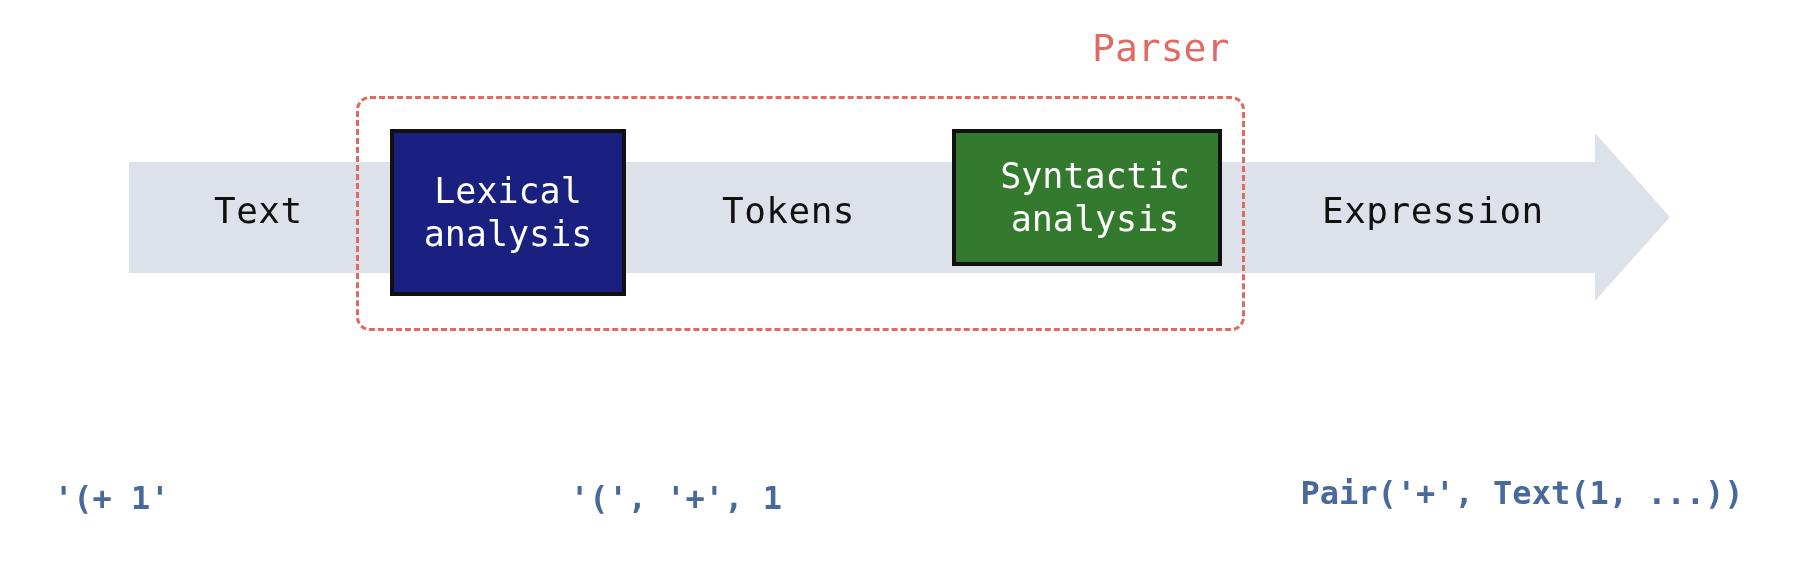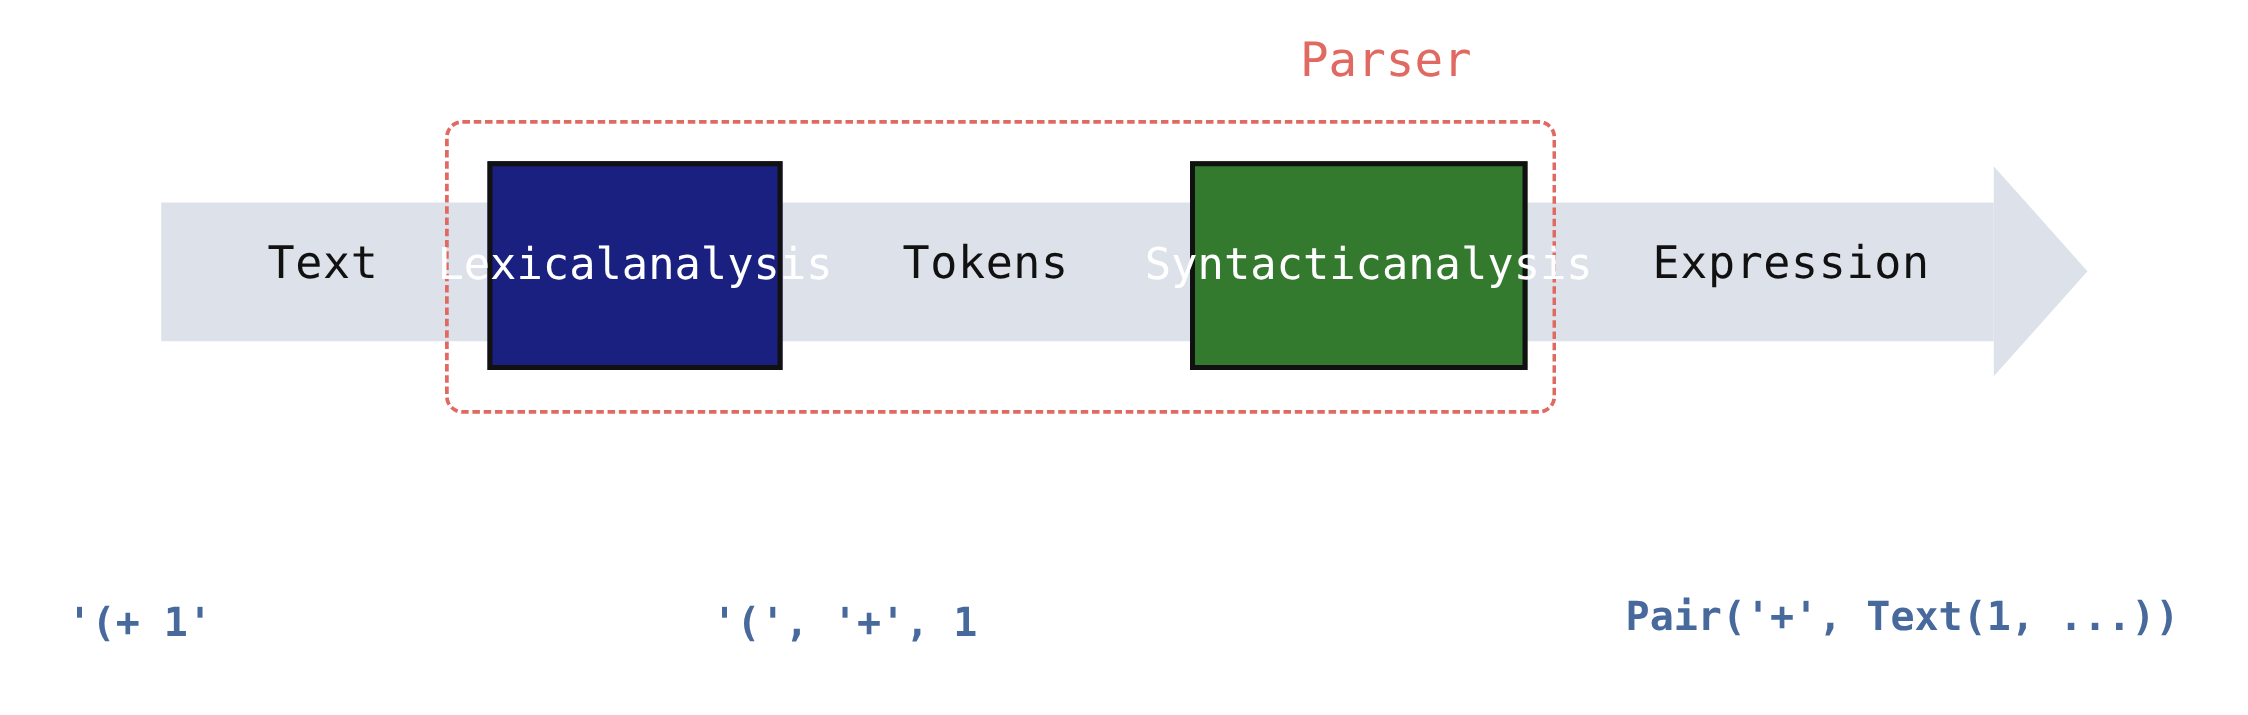--- a/index.html
+++ b/index.html
@@ -55,56 +55,56 @@
     left: 356px;
     top: 96px;
     width: 889px;
     height: 235px;
     border: 3px dashed #e06a62;
     border-radius: 14px;
     box-sizing: border-box;
   }
   #parser-group-label {
     position: absolute;
-    left: 1040px;
+    left: 1092px;
     top: 26px;
     font-size: 38px;
     color: #e06a62;
     white-space: nowrap;
     font-family: "DejaVu Sans Mono", monospace;
     text-align: right;
   }
 
   
   .stage-box {
     position: absolute;
     border: 4px solid #111111;
     box-sizing: border-box;
     display: flex;
-    flex-direction: row;
+    flex-direction: column;
     align-items: center;
     justify-content: center;
     color: #ffffff;
     font-size: 35px;
     line-height: 1.22;
     font-family: "DejaVu Sans Mono", monospace;
     text-align: center;
   }
   #stage-lexical {
     left: 390px;
     top: 129px;
     width: 236px;
     height: 167px;
     background: #1a2080;
   }
   #stage-syntactic {
     left: 952px;
     top: 129px;
     width: 270px;
-    height: 167px;
+    height: 137px;
     background: #347a2e;
     padding-left: 16px;
   }
   .stage-line { display: block; }
 
   
   .code-col {
     position: absolute;
     font-family: "DejaVu Sans Mono", monospace;
     font-weight: bold;

